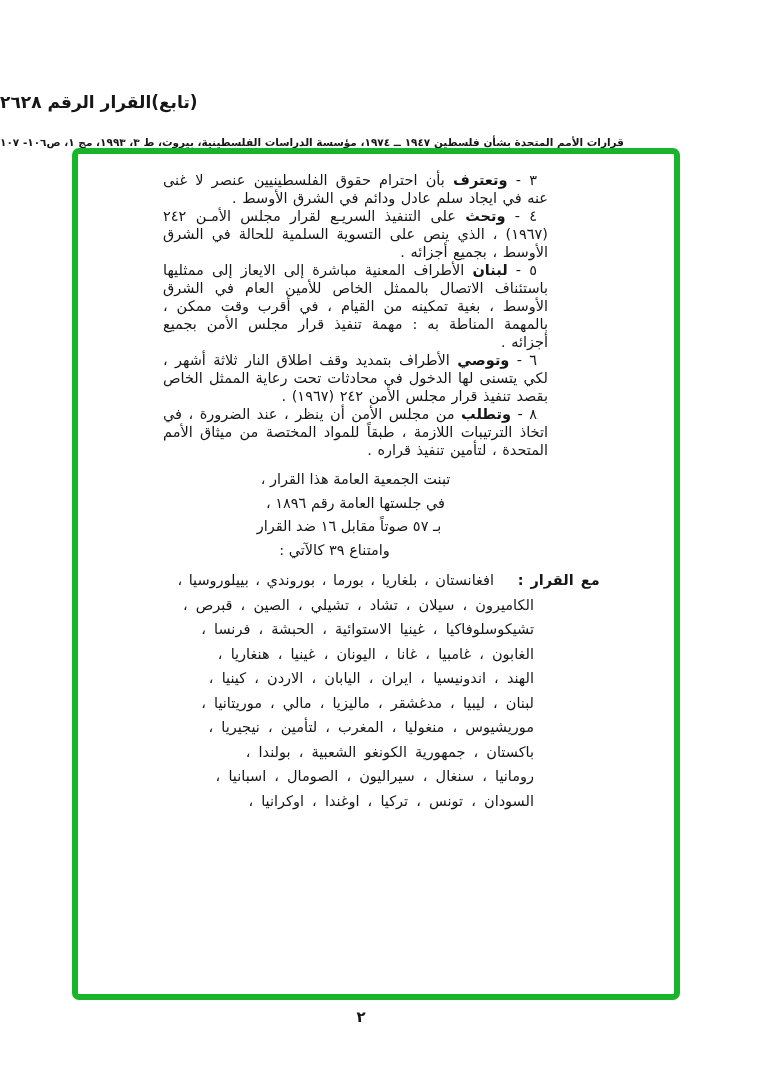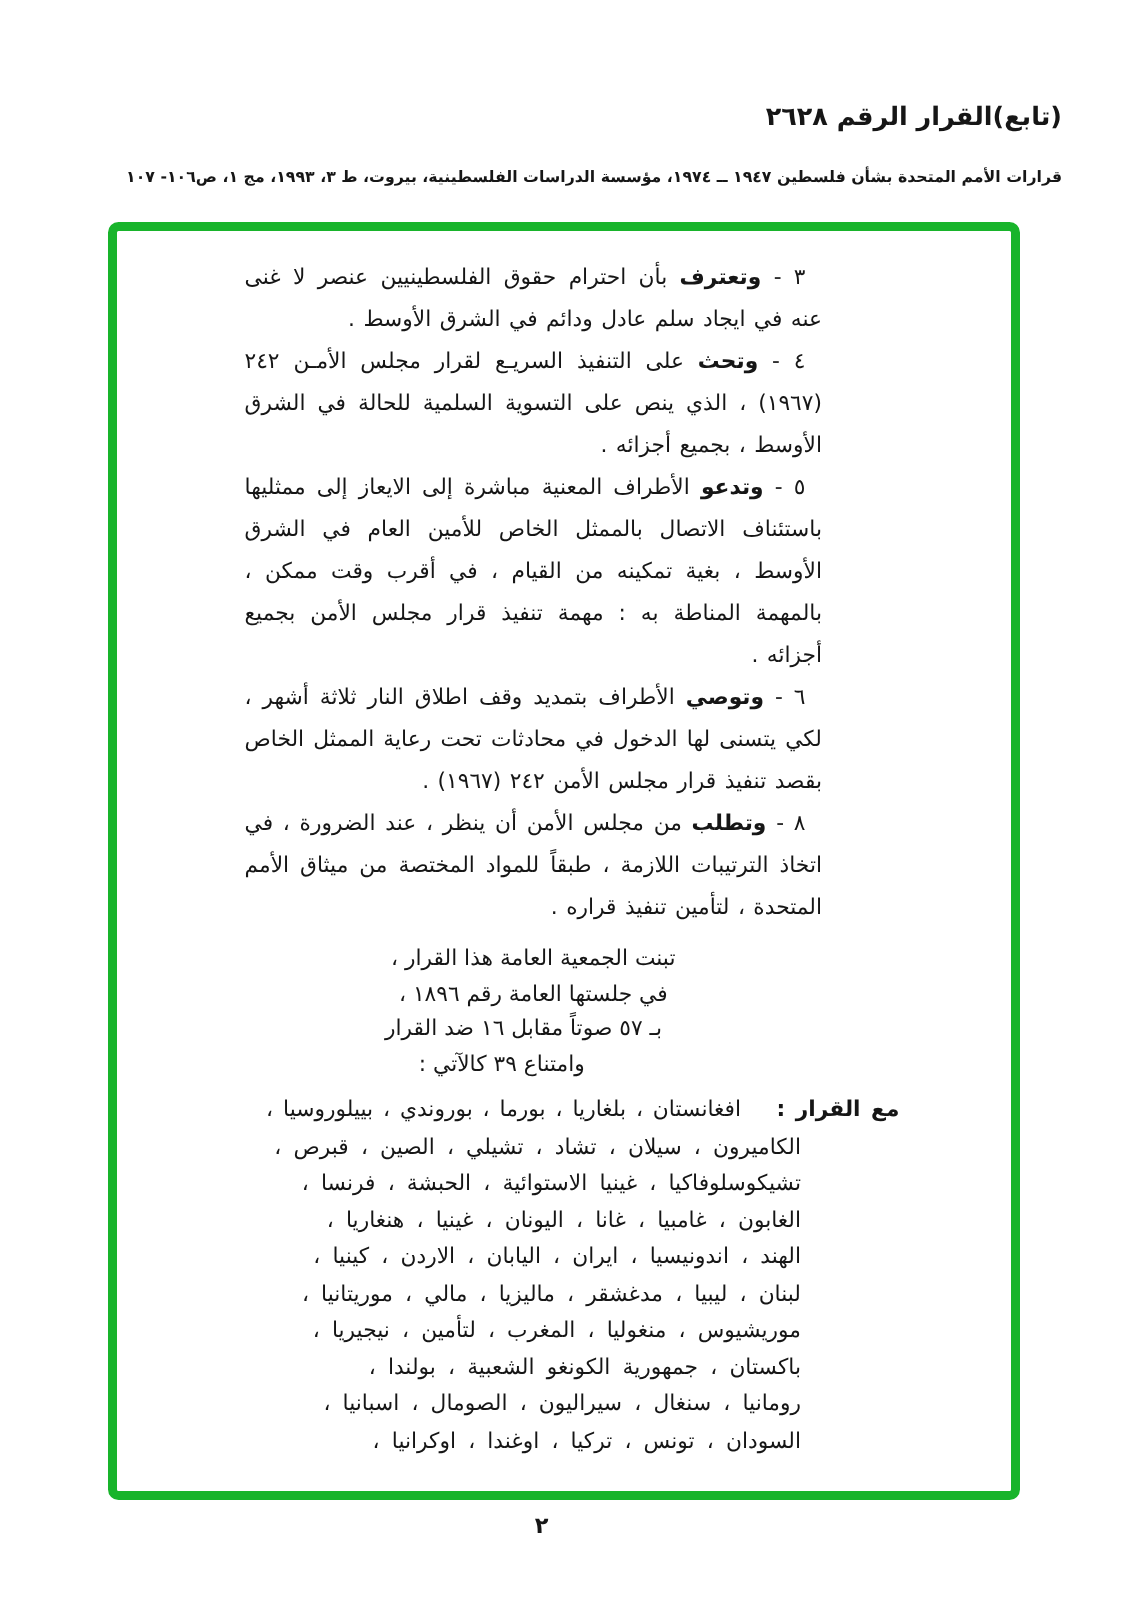--- a/index.html
+++ b/index.html
@@ -1,34 +1,34 @@
 <!DOCTYPE html>
 <html lang="ar"><head>
 <meta charset="utf-8">
 <style>
   html,body{margin:0;padding:0;}
   body{
     width:758px;height:1078px;position:relative;overflow:hidden;
     background:#ffffff;color:#161616;
     font-family:"DejaVu Sans", sans-serif;
   }
-  .header{position:absolute;top:68px;left:0;width:708px;text-align:right;direction:rtl;}
+  .header{position:absolute;top:92px;left:0;width:708px;text-align:left;direction:rtl;}
   .doc-title{font-size:17px;font-weight:bold;letter-spacing:.2px;}
   .doc-source{margin-top:24px;font-size:10.5px;font-weight:bold;white-space:nowrap;}
   .green-box{
     position:absolute;left:72px;top:148px;width:596px;height:840px;
     border:6px solid #18b42b;border-radius:7px;background:transparent;
   }
   .doc-body{
     position:absolute;left:163px;top:171px;width:385px;
     direction:rtl;font-size:14.5px;
   }
   .para{
     margin:0;text-align:justify;text-align-last:right;
-    line-height:28px;text-indent:11px;word-spacing:1px;
+    line-height:18px;text-indent:11px;word-spacing:1px;
   }
   .para .lead{font-weight:bold;}
   .adoption{margin-top:9px;line-height:23.5px;text-align:center;}
   .adoption div:nth-child(3){padding-right:13px;}
   .adoption div:nth-child(4){padding-right:42px;}
   .vote{margin-top:6px;line-height:24.5px;}
   .vote-first{text-align:center;margin-right:-66px;word-spacing:2px;white-space:nowrap;}
   .vote-label{font-weight:bold;margin-left:17px;}
   .vote-line{text-align:right;padding-right:14px;word-spacing:3.5px;}
   .page-num{
@@ -52,21 +52,21 @@
     <span class="lead">وتعترف</span>
     <span>بأن احترام حقوق الفلسطينيين عنصر لا غنى عنه في ايجاد سلم عادل ودائم في الشرق الأوسط .</span>
   </p>
   <p class="para">
     <span>٤ -</span>
     <span class="lead">وتحث</span>
     <span>على التنفيذ السريـع لقرار مجلس الأمـن ٢٤٢ (١٩٦٧) ، الذي ينص على التسوية السلمية للحالة في الشرق الأوسط ، بجميع أجزائه .</span>
   </p>
   <p class="para">
     <span>٥ -</span>
-    <span class="lead">وتدعو</span>
+    <span class="lead">لبنان</span>
     <span>الأطراف المعنية مباشرة إلى الايعاز إلى ممثليها باستئناف الاتصال بالممثل الخاص للأمين العام في الشرق الأوسط ، بغية تمكينه من القيام ، في أقرب وقت ممكن ، بالمهمة المناطة به : مهمة تنفيذ قرار مجلس الأمن بجميع أجزائه .</span>
   </p>
   <p class="para">
     <span>٦ -</span>
     <span class="lead">وتوصي</span>
     <span>الأطراف بتمديد وقف اطلاق النار ثلاثة أشهر ، لكي يتسنى لها الدخول في محادثات تحت رعاية الممثل الخاص بقصد تنفيذ قرار مجلس الأمن ٢٤٢ (١٩٦٧) .</span>
   </p>
   <p class="para">
     <span>٨ -</span>
     <span class="lead">وتطلب</span>

